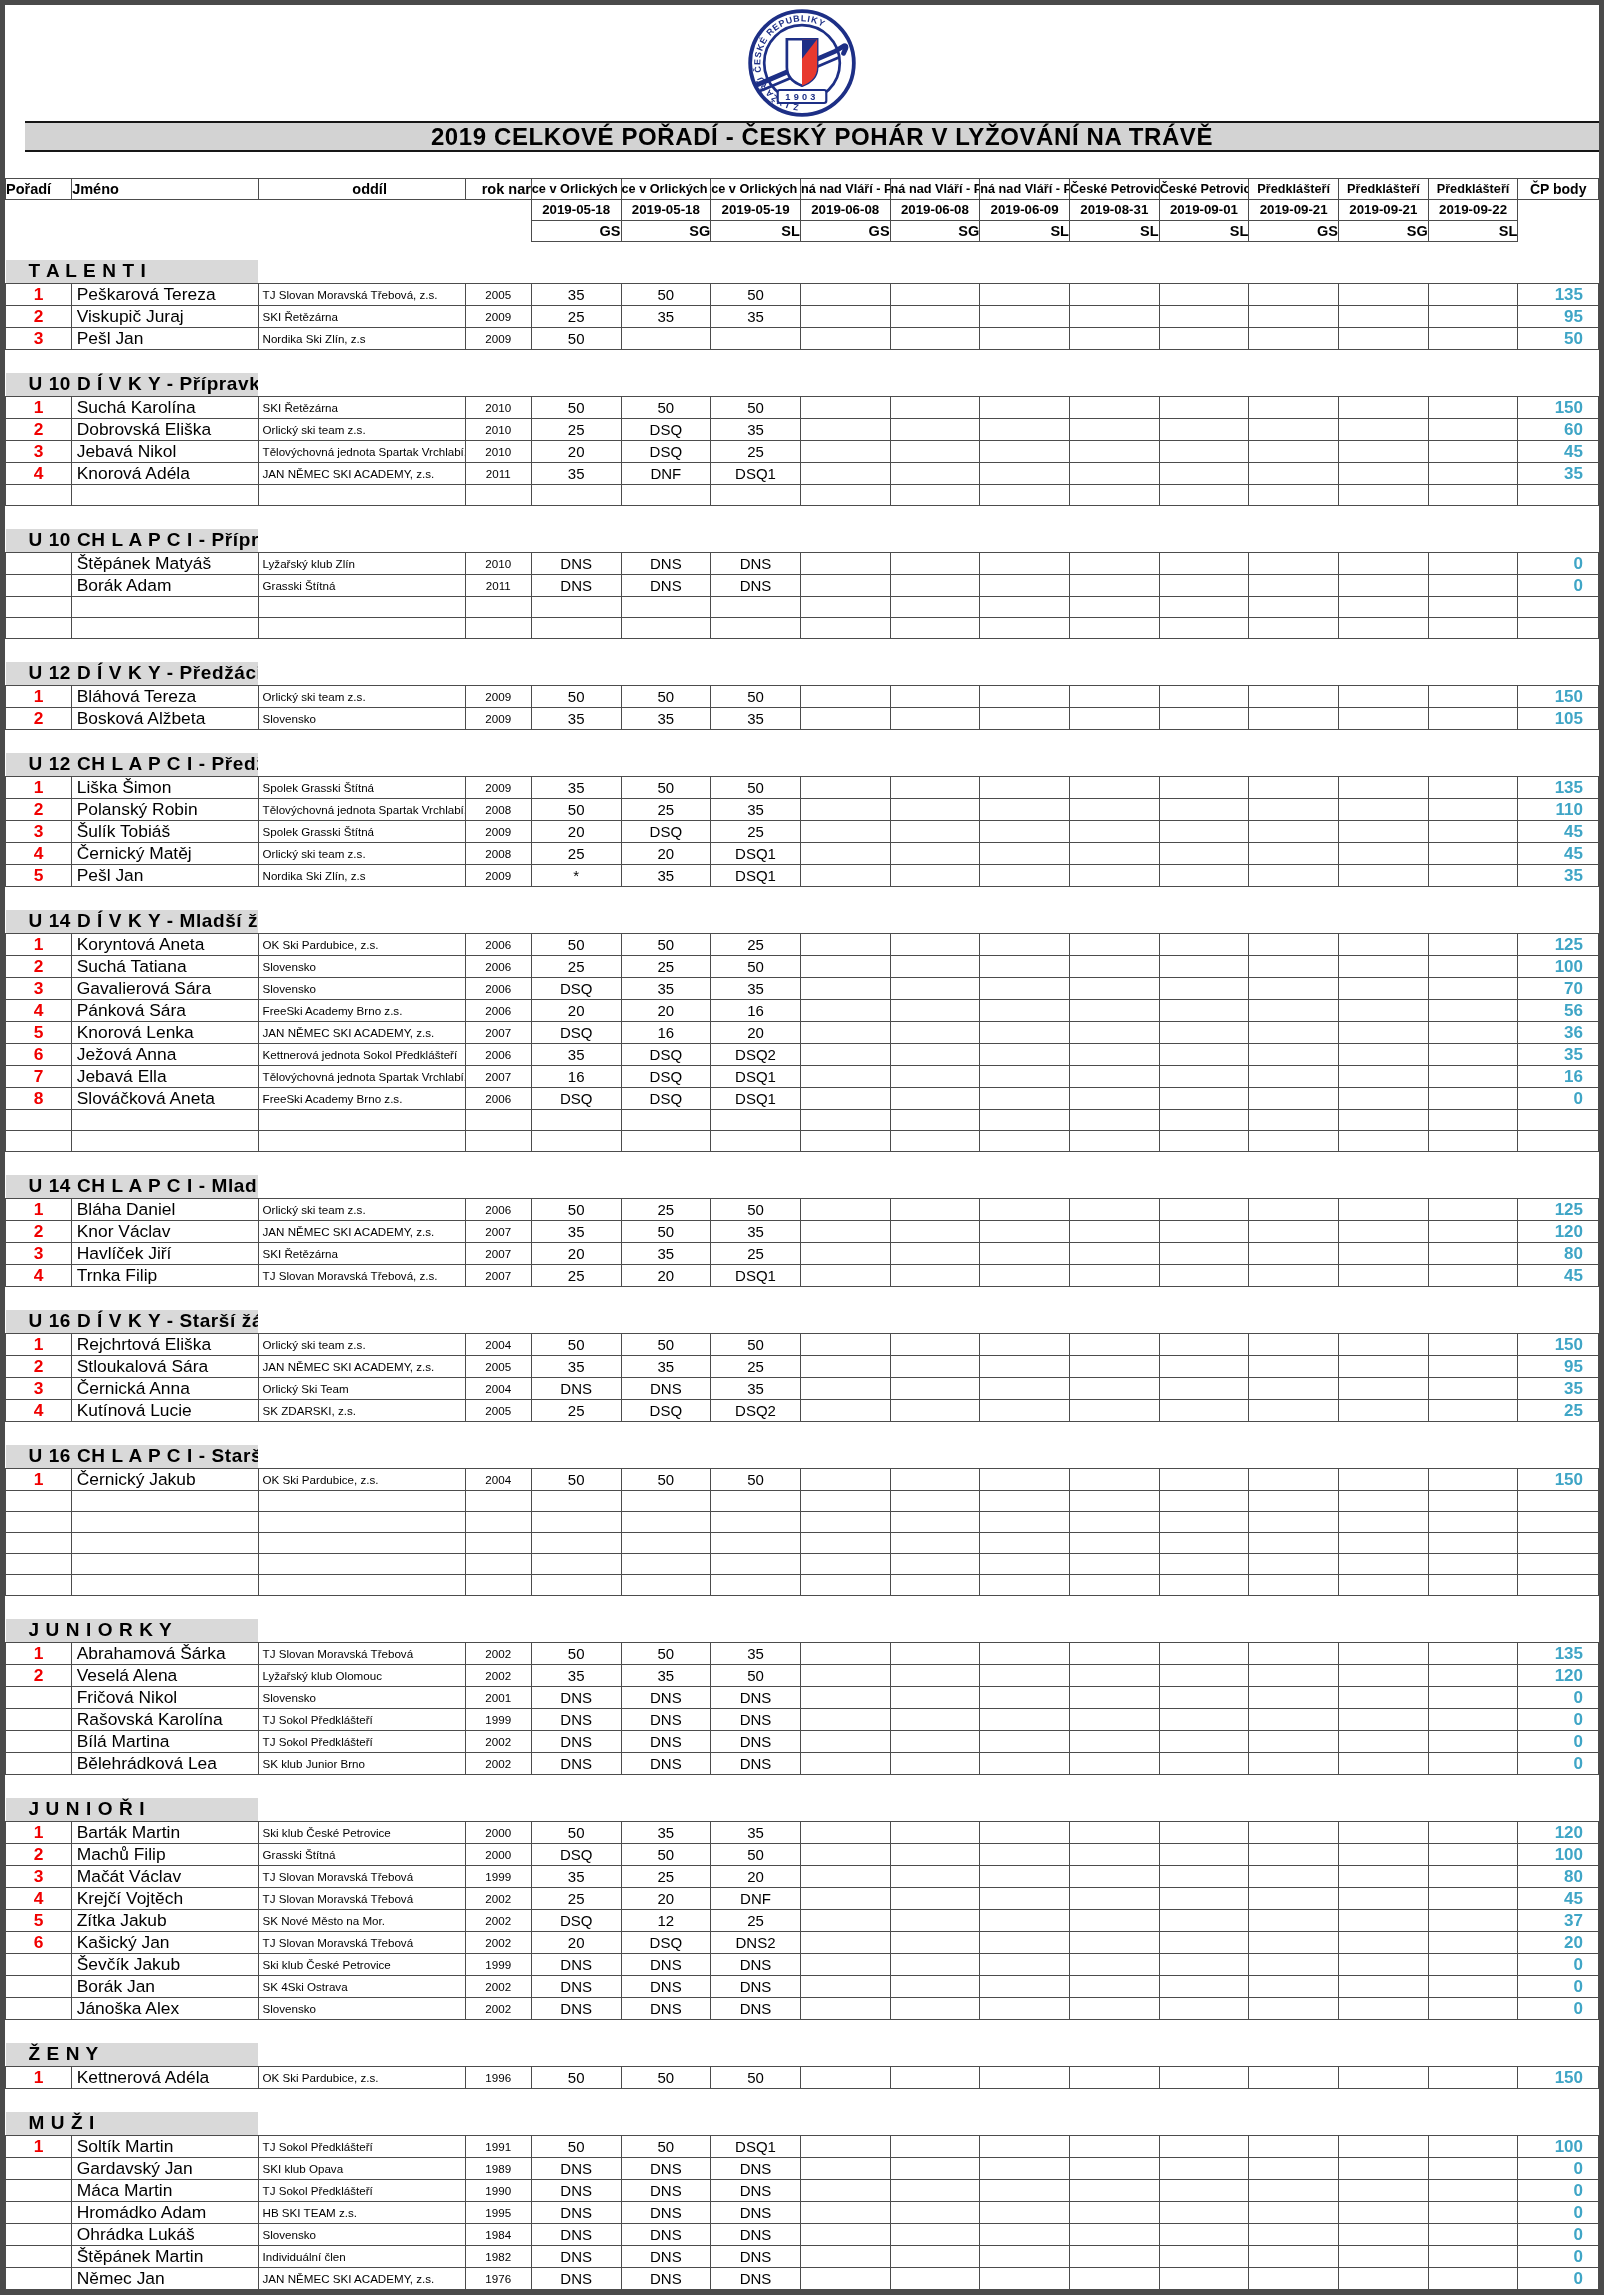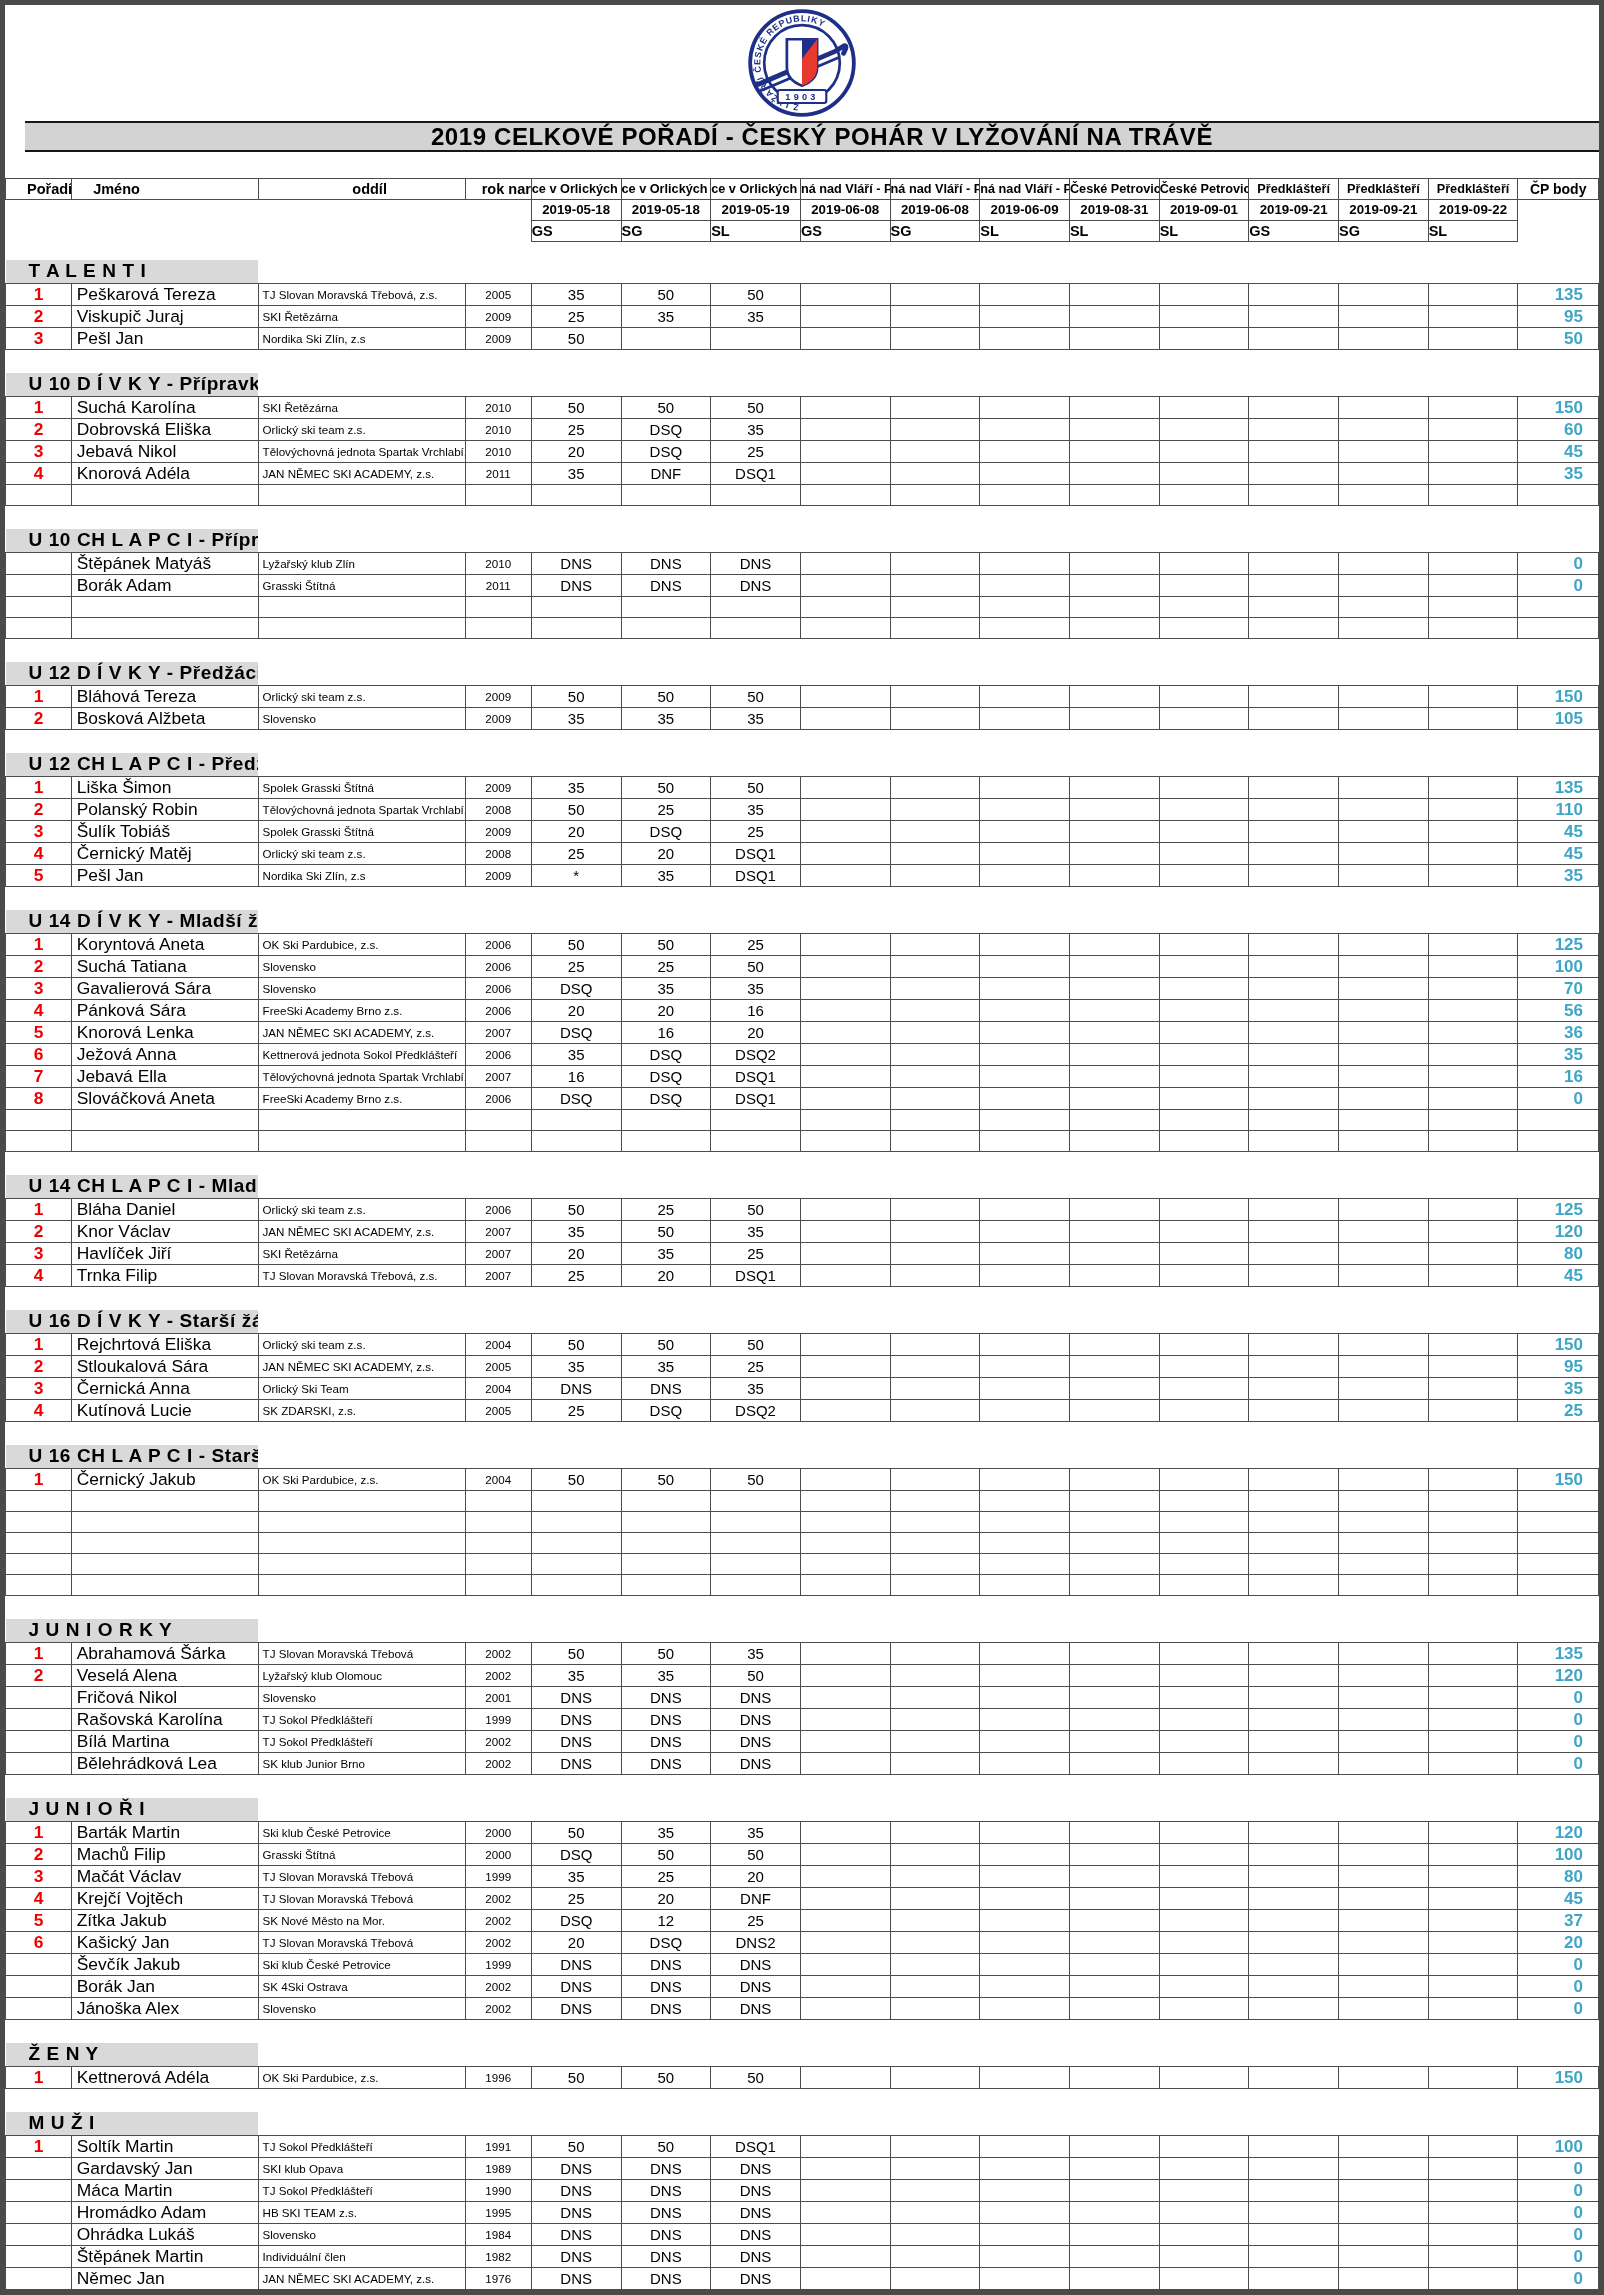--- a/index.html
+++ b/index.html
@@ -15,25 +15,25 @@
     background:#d3d3d3;border-top:2.3px solid #161616;border-bottom:2.3px solid #161616;
     display:flex;align-items:center;justify-content:center;
     font-size:24px;font-weight:bold;letter-spacing:0.6px;margin-left:20px;
   }
   .tbl-wrap{margin-top:25.5px;}
   table{width:100%;border-collapse:collapse;table-layout:fixed;}
   td{height:21px;box-sizing:border-box;overflow:hidden;white-space:nowrap;padding:0;}
   td.b{border:1.2px solid #4c4c4c;border-top-width:1.7px;border-bottom-width:1.7px;}
   td.nob{border:none;}
   
-  .colhdr{font-weight:bold;font-size:14.5px;padding-left:21px;}
+  .colhdr{font-weight:bold;font-size:14.5px;padding-left:0;}
   .colhdr.c{text-align:center;padding-left:16px;}
   .racehdr{font-weight:bold;font-size:12.7px;text-align:center;}
   .datehdr{font-weight:bold;font-size:13.3px;text-align:center;}
-  .dischdr{font-weight:bold;font-size:14.5px;text-align:left;}
+  .dischdr{font-weight:bold;font-size:14.5px;text-align:right;}
   .ptshdr{font-weight:bold;font-size:14px;text-align:center;}
   
   tr.sectionrow td{border:none;height:24px;}
   td.sec{
     background:#d9d9d9;font-weight:bold;font-size:19px;
     padding-left:23px;letter-spacing:0.6px;
   }
   
   .rank{color:#f00000;font-weight:bold;font-size:17.4px;text-align:center;}
   .name{font-size:17.4px;padding-left:4.6px;}

